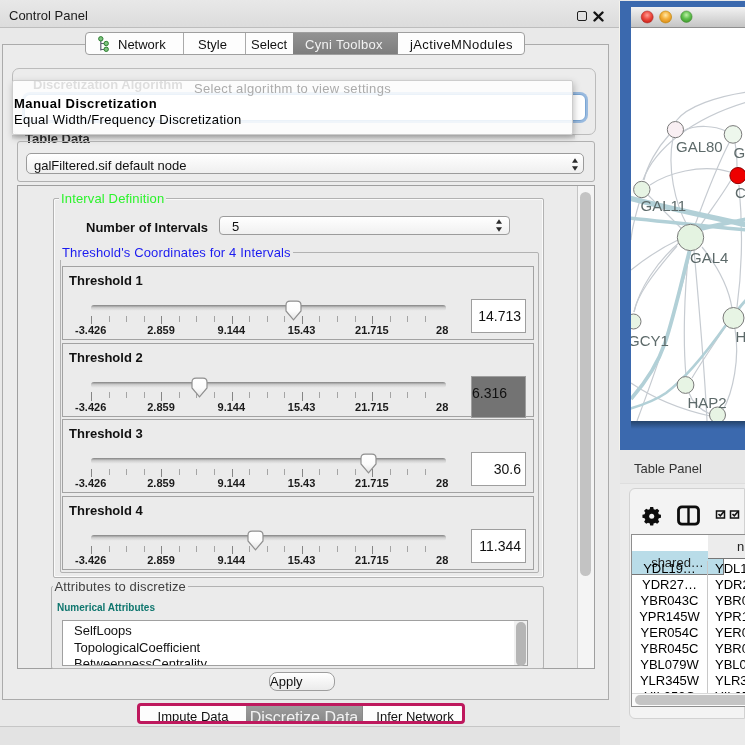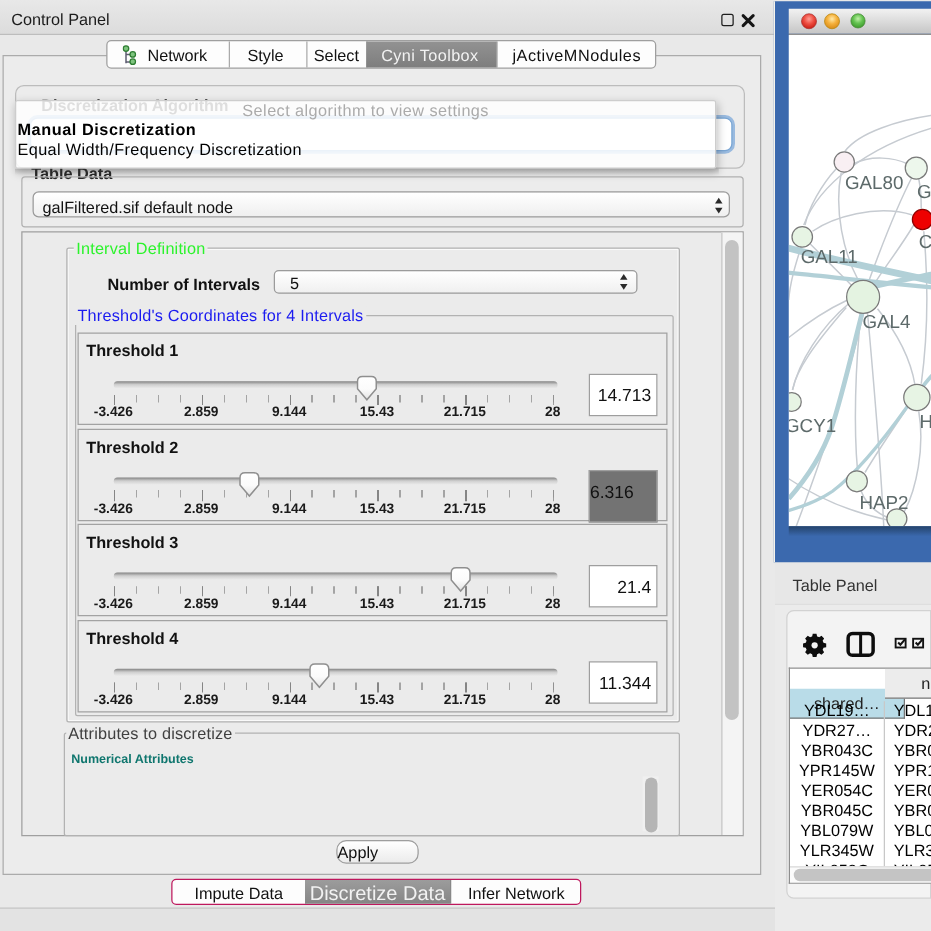--- a/index.html
+++ b/index.html
@@ -141,21 +141,21 @@
   <svg class="abs" style="left:359.9px;top:453.2px;" width="17" height="21" viewBox="0 0 17 21">
       <defs>
         <linearGradient id="thg2" x1="0" y1="0" x2="0" y2="1">
           <stop offset="0" stop-color="#ffffff"></stop>
           <stop offset="0.55" stop-color="#fbfbfb"></stop>
           <stop offset="1" stop-color="#e3e3e3"></stop>
         </linearGradient>
       </defs>
       <path d="M1 5.2 Q1 1.2 5 1.2 H12 Q16 1.2 16 5.2 V11 L8.5 19.8 L1 11 Z" fill="url(#thg2)" stroke="#8f8f8f" stroke-width="1.2"></path>
     </svg>
-  <div class="abs" style="left:471px;top:452.4px;width:55px;height:34px;box-sizing:border-box;background:#fff;border:1px solid #9e9e9e;font-size:14px;color:#111;text-align:right;line-height:32px;padding-right:4px;">21.4</div>
+  <div class="abs" style="left:471px;top:452.4px;width:55px;height:34px;box-sizing:border-box;background:#fff;border:1px solid #9e9e9e;font-size:14px;color:#111;text-align:right;line-height:32px;padding-right:4px;">30.6</div>
   <div class="abs" style="left:62px;top:496.0px;width:472px;height:74px;border:1px solid #a2a2a2;background:#ebebeb;box-sizing:border-box;"></div>
   <div class="abs" style="left:69px;top:503.0px;font-size:13px;font-weight:bold;color:#111;">Threshold 4</div>
   <div class="abs" style="left:91px;top:535.0px;width:355px;height:6px;border-radius:3px;background:linear-gradient(#828282,#cfcfcf 45%,#ededed);"></div>
   <div class="abs" style="left:90.7px;top:545.5px;width:352.5px;height:6px;background:repeating-linear-gradient(90deg,#a4a4a4 0 1px,transparent 1px 17.575px);"></div>
   <div class="abs" style="left:90.7px;top:545.5px;width:352.5px;height:8.5px;background:repeating-linear-gradient(90deg,#858585 0 1px,transparent 1px 70.300px);"></div>
   <div class="abs" style="left:60.7px;top:554.0px;width:60px;text-align:center;font-size:11px;font-weight:bold;color:#1a1a1a;">-3.426</div>
   <div class="abs" style="left:131.0px;top:554.0px;width:60px;text-align:center;font-size:11px;font-weight:bold;color:#1a1a1a;">2.859</div>
   <div class="abs" style="left:201.3px;top:554.0px;width:60px;text-align:center;font-size:11px;font-weight:bold;color:#1a1a1a;">9.144</div>
   <div class="abs" style="left:271.6px;top:554.0px;width:60px;text-align:center;font-size:11px;font-weight:bold;color:#1a1a1a;">15.43</div>
   <div class="abs" style="left:341.9px;top:554.0px;width:60px;text-align:center;font-size:11px;font-weight:bold;color:#1a1a1a;">21.715</div>
@@ -168,26 +168,29 @@
           <stop offset="1" stop-color="#e3e3e3"></stop>
         </linearGradient>
       </defs>
       <path d="M1 5.2 Q1 1.2 5 1.2 H12 Q16 1.2 16 5.2 V11 L8.5 19.8 L1 11 Z" fill="url(#thg3)" stroke="#8f8f8f" stroke-width="1.2"></path>
     </svg>
   <div class="abs" style="left:471px;top:529.0px;width:55px;height:34px;box-sizing:border-box;background:#fff;border:1px solid #9e9e9e;font-size:14px;color:#111;text-align:right;line-height:32px;padding-right:4px;">11.344</div>
 
   <div class="abs" style="left:51px;top:586px;width:491px;height:81px;border:1px solid #b2b2b2;border-radius:2px;"></div>
   <div class="abs" style="left:52.5px;top:579px;font-size:13px;color:#404040;letter-spacing:0.15px;background:#ebebeb;padding:0 2px;">Attributes to discretize</div>
   <div class="abs" style="left:57px;top:602px;font-size:10px;font-weight:bold;color:#0f766e;">Numerical Attributes</div>
+  <div class="abs" style="left:62px;top:620px;width:466px;height:46px;background:#fff;border:1px solid #a0a0a0;box-sizing:border-box;overflow:hidden;">
+    <div style="padding:2px 0 0 11px;font-size:13px;line-height:16.5px;color:#111;">SelfLoops<br>TopologicalCoefficient<br>BetweennessCentrality</div>
+  </div>
   <div class="abs" style="left:514px;top:621px;width:13px;height:44px;background:#f0f0f0;"></div>
   <div class="abs" style="left:516px;top:622px;width:10px;height:44px;background:#b5b5b5;border-radius:5px;"></div>
 
   <div class="abs" style="left:269px;top:672px;width:66px;height:19px;box-sizing:border-box;background:linear-gradient(#ffffff,#ebebeb);border:1px solid #9e9e9e;border-radius:8px;text-align:left;font-size:13px;color:#111;line-height:17px;">Apply</div>
 
-  <div class="abs" style="left:137px;top:703px;width:328px;height:21px;background:#fdfdfd;border:1px solid #be185d;border-radius:4px;box-sizing:border-box;overflow:hidden;">
+  <div class="abs" style="left:137px;top:703px;width:328px;height:21px;background:#fdfdfd;border:3px solid #be185d;border-radius:4px;box-sizing:border-box;overflow:hidden;">
     <div class="abs" style="left:0;top:0;width:106px;height:21px;border-right:1px solid #aaa;"></div>
     <div class="abs" style="left:106px;top:0;width:116px;height:21px;background:linear-gradient(#9c9c9c,#838383);border-right:1px solid #888;"></div>
     <div class="abs" style="left:0px;top:3px;width:106px;text-align:center;font-size:13px;color:#111;">Impute Data</div>
     <div class="abs" style="left:106px;top:3px;width:116px;text-align:center;font-size:16px;color:#f2f2f2;">Discretize Data</div>
     <div class="abs" style="left:222px;top:3px;width:106px;text-align:center;font-size:13px;color:#111;">Infer Network</div>
   </div>
 
   <div class="abs" style="left:0;top:726px;width:620px;height:19px;background:#e3e3e3;border-top:1px solid #c6c6c6;"></div>
 
   <div class="abs" style="left:619px;top:1px;width:126px;height:449px;background:#3b69ae;border-left:1px solid #f5f3ec;box-sizing:border-box;"></div>

